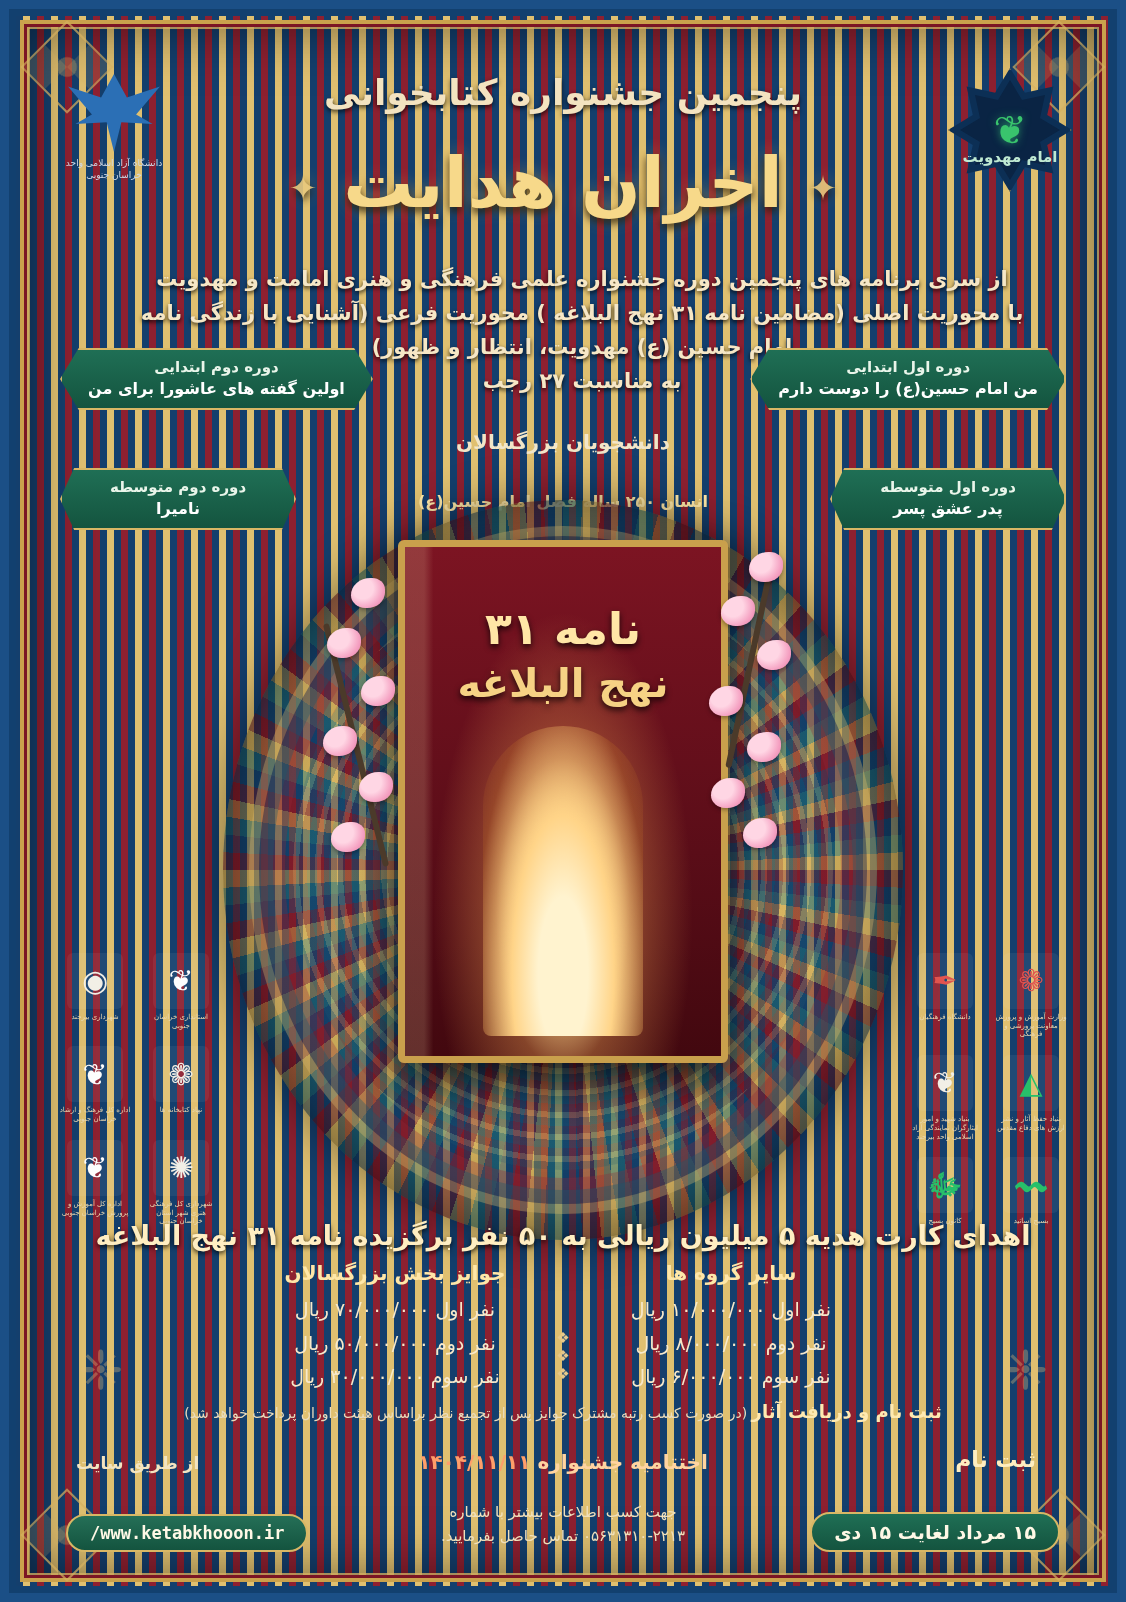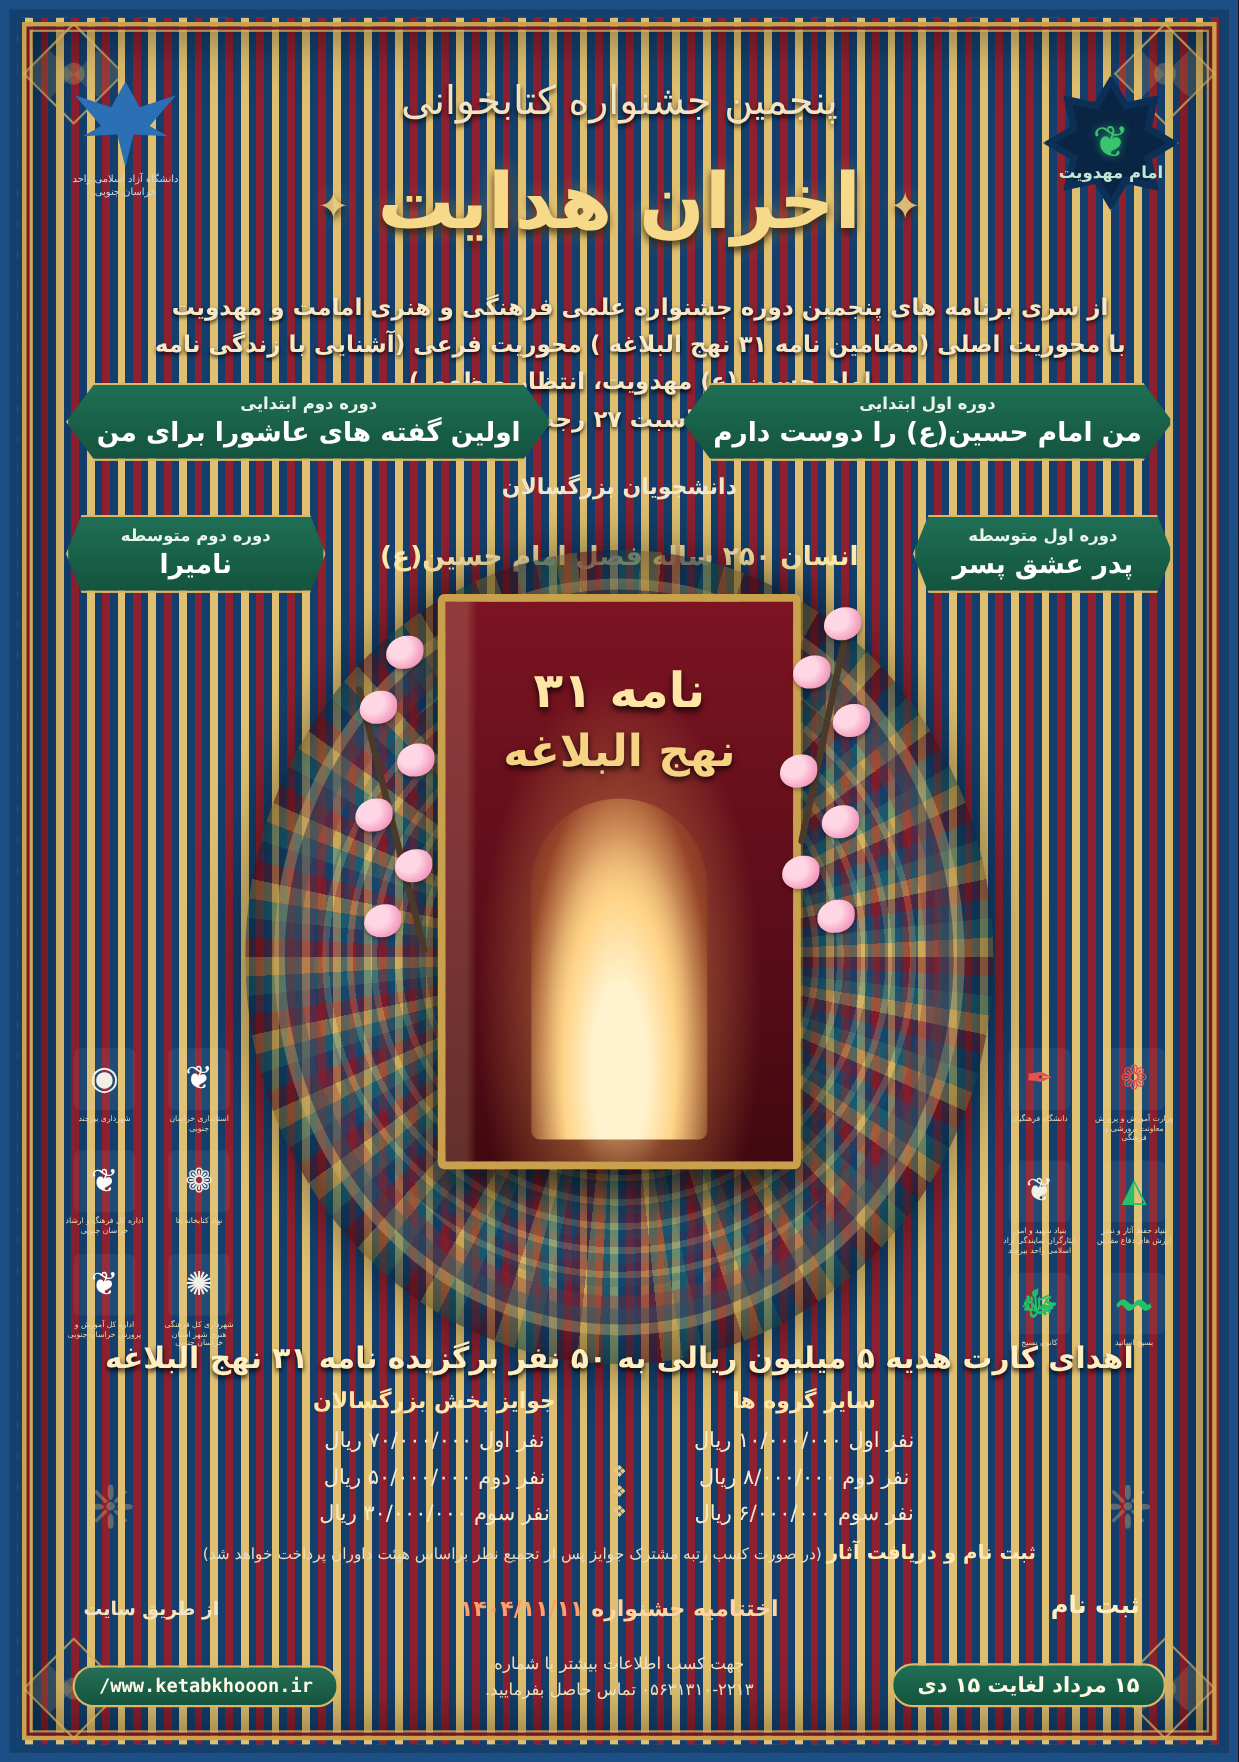--- a/index.html
+++ b/index.html
@@ -55,21 +55,21 @@
   .corner.tr { top: 34px; left: 34px; }
   .corner.bl { bottom: 34px; right: 34px; }
   .corner.br { bottom: 34px; left: 34px; }
 
   .content { position: absolute; inset: 30px; }
 
   
   .hdr-line1 {
     position: absolute; top: 42px; left: 0; right: 0;
     text-align: center;
-    color: #f3e3c0; font-size: 36px; font-weight: normal;
+    color: #f3e3c0; font-size: 36px; font-weight: bold;
     letter-spacing: 1px;
     text-shadow: 0 2px 5px rgba(0,0,0,.8);
   }
   .hdr-title {
     position: absolute; top: 112px; left: 0; right: 0;
     text-align: center;
     color: #f7d98a; font-size: 70px; font-weight: bold;
     text-shadow: 0 0 18px rgba(255,200,90,.45), 0 4px 8px rgba(0,0,0,.9);
   }
   .hdr-title .star {
@@ -127,21 +127,21 @@
     background: linear-gradient(180deg, #1f6f55 0%, #14543f 100%);
     border: 2px solid #d8b765;
     color: #fff7e2;
     padding: 8px 26px 10px;
     text-align: center;
     box-shadow: 0 4px 10px rgba(0,0,0,.6);
     clip-path: polygon(6% 0, 94% 0, 100% 50%, 94% 100%, 6% 100%, 0 50%);
     min-width: 236px;
   }
   .ribbon .r-top { font-size: 15px; font-weight: bold; color: #e9f5ea; margin-bottom: 3px; }
-  .ribbon .r-main { font-size: 24px; font-weight: bold; color: #ffffff; }
+  .ribbon .r-main { font-size: 16px; font-weight: bold; color: #ffffff; }
   .ribbon.r1 { top: 8px;  right: 30px; }   
   .ribbon.r2 { top: 8px;  left: 30px; }    
   .ribbon.r3 { top: 82px; left: 50%; transform: translateX(-50%); min-width: 300px; }
   .ribbon.r4 { top: 128px; right: 30px; }
   .ribbon.r5 { top: 128px; left: 30px; }
   .ribbon.noframe { background: transparent; border: none; box-shadow: none; clip-path: none; }
   .ribbon.noframe .r-top { color: #f2e6c8; }
   .ribbon.noframe .r-main { color: #ffe9a8; margin-top: 38px; }
 
   

